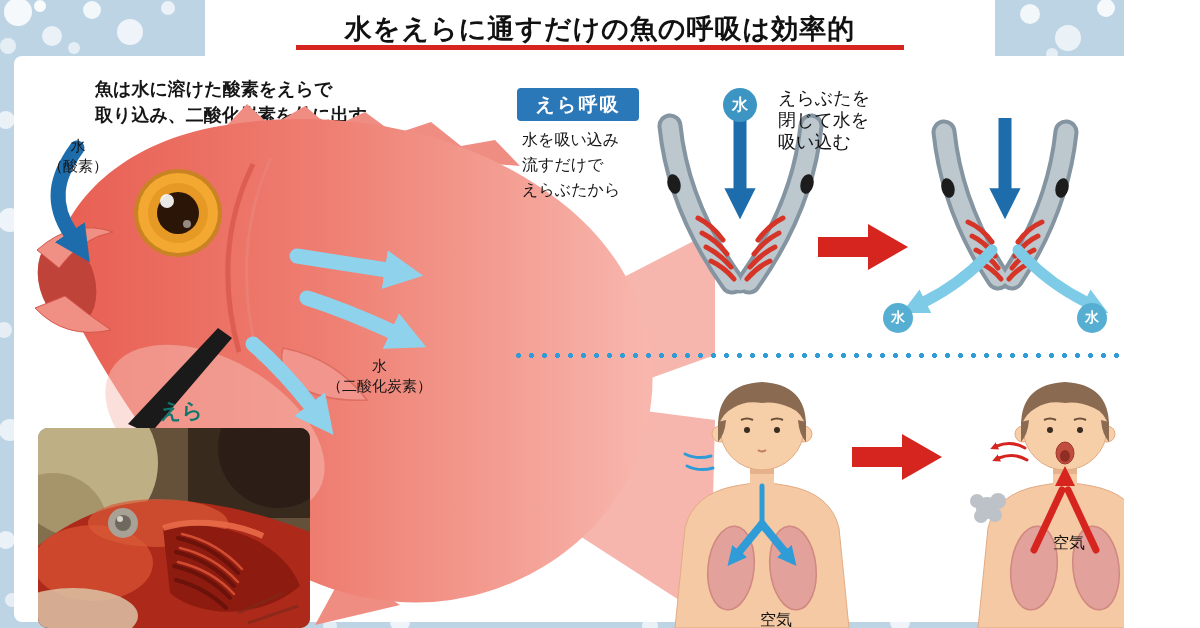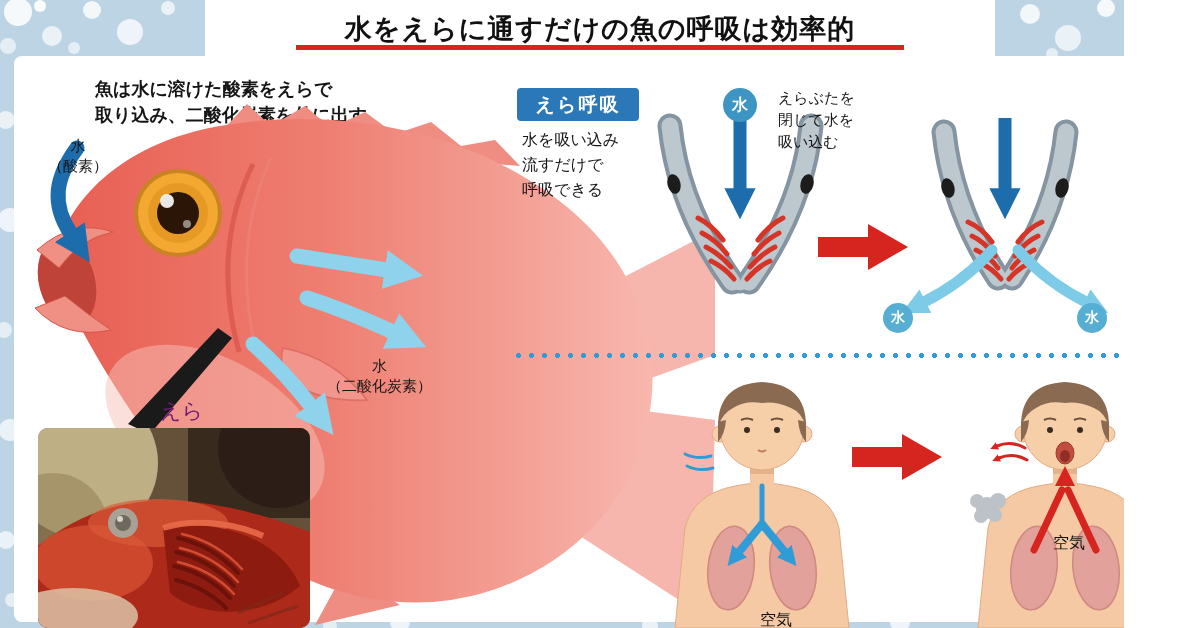--- a/index.html
+++ b/index.html
@@ -7,25 +7,25 @@
   body { font-family:"Liberation Sans", sans-serif; }
   .stage { position:relative; width:1124px; height:628px; background:#bdd4e5; overflow:hidden; }
   .abs { position:absolute; }
   .txt { white-space:pre-line; color:#151515; }
   .title-band { left:205px; top:0; width:790px; height:56px; background:#ffffff; }
   .main-panel { left:14px; top:56px; width:1172px; height:566px; background:#ffffff; border-radius:8px; }
   .page-title { left:0; top:11px; width:1200px; text-align:center; font-size:27px; font-weight:bold; letter-spacing:1px; color:#111; }
   .title-underline { left:296px; top:45px; width:608px; height:5px; background:#d6241e; }
   .fish-desc { left:95px; top:76px; font-size:18px; font-weight:bold; line-height:26px; }
   .small-label { font-size:15px; line-height:20px; text-align:center; }
-  .gill-label { left:160px; top:397px; font-size:21px; font-weight:normal; color:#701a75; }
+  .gill-label { left:160px; top:397px; font-size:21px; font-weight:bold; color:#0f766e; }
   .section-badge { width:122px; height:33px; background:#2b78b9; color:#fff; font-size:19px; font-weight:bold;
                    display:flex; align-items:center; justify-content:center; border-radius:4px; letter-spacing:2px; }
   .body-txt { font-size:16px; line-height:25px; }
-  .caption { font-size:15px; line-height:22px; }
+  .caption { font-size:18px; line-height:22px; }
   .water-badge { border-radius:50%; color:#fff; font-weight:bold; display:flex; align-items:center; justify-content:center; }
   .water-big { width:34px; height:34px; background:#3d95c3; font-size:16px; }
   .water-small { width:30px; height:30px; background:#56aed2; font-size:14px; }
   .dotted-divider { left:512px; top:352px; width:652px; height:7px;
       background-image:radial-gradient(circle, #2f9cd8 0 2.6px, rgba(0,0,0,0) 2.8px);
       background-size:13px 7px; background-repeat:repeat-x; }
   .air-label { font-size:16px; color:#111;margin-top:28px; }
 </style>
 </head>
 <body>
@@ -181,21 +181,21 @@
       <g stroke="#7e2a1a" stroke-width="3" opacity=".7">
         <path d="M 200 185 L 245 165"></path>
           <path d="M 210 195 L 260 178"></path>
       </g>
     </g>
   </svg>
 
   <div class="abs section-badge" style="left:517px;top:88px">えら呼吸</div>
   <div class="abs body-txt txt" style="left:522px;top:127px">水を吸い込み
 流すだけで
-呼吸できる</div>
+えらぶたから</div>
 
   <svg class="abs" style="left:648px;top:92px" width="185" height="215" viewBox="0 0 185 215">
     <defs>
       <marker id="m-b1" markerWidth="2.4" markerHeight="2.4" refX="0.6" refY="5" orient="auto" viewBox="0 0 10 10">
         <path d="M0,0 L10,5 L0,10 Z" fill="#1d6dad"></path>
         </marker>
     </defs>
     <path d="M 92 20 L 92 98" stroke="#1d6dad" stroke-width="13" fill="none" marker-end="url(#m-b1)"></path>
     <g fill="none" stroke-linecap="round">
       <path d="M 22 34 Q 30 114 84 190" stroke="#8494a0" stroke-width="25"></path>

